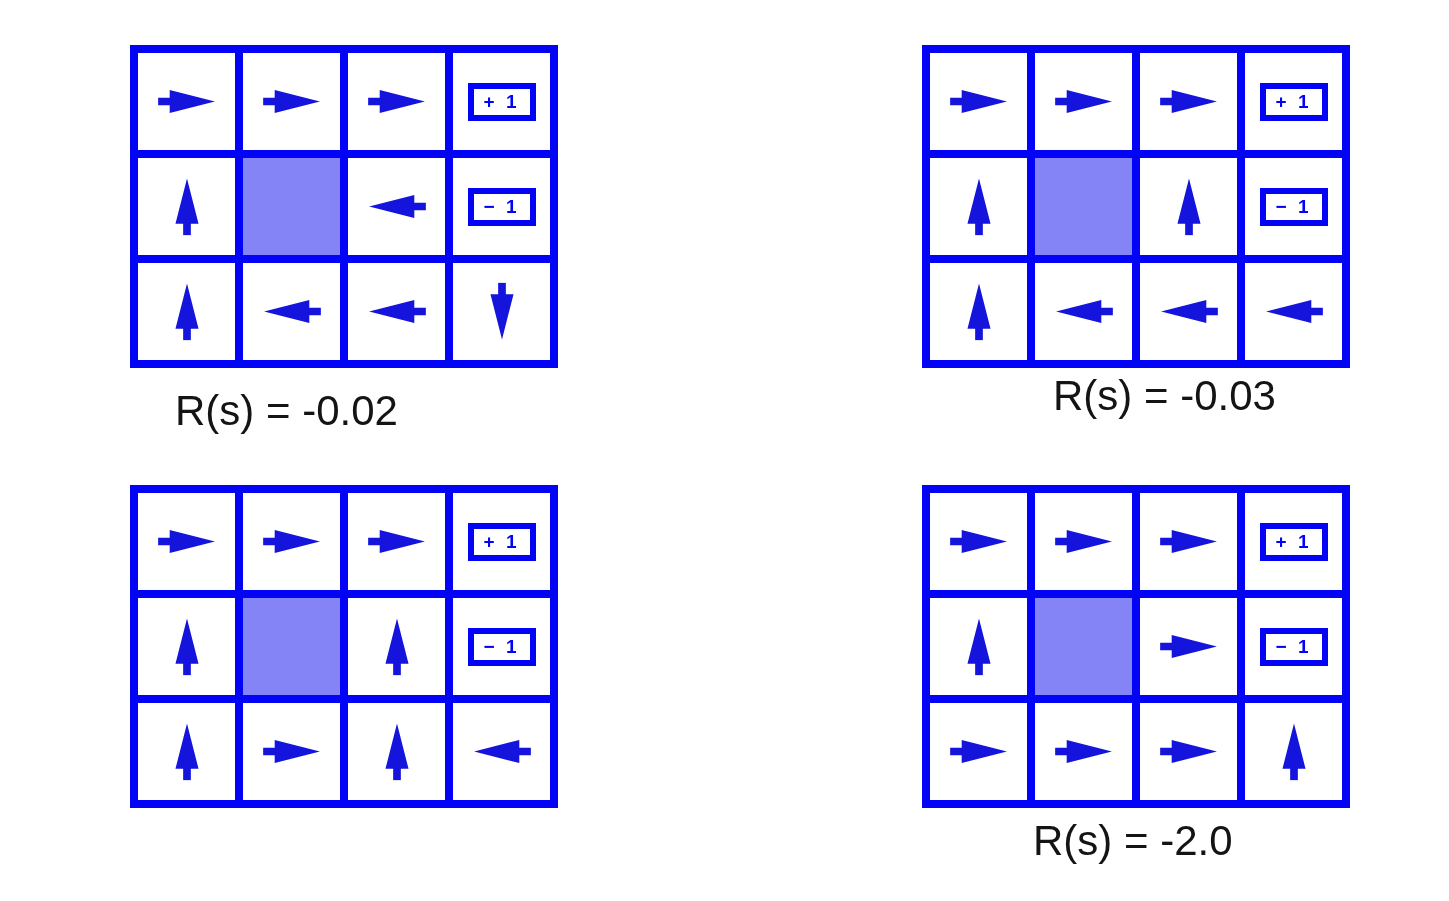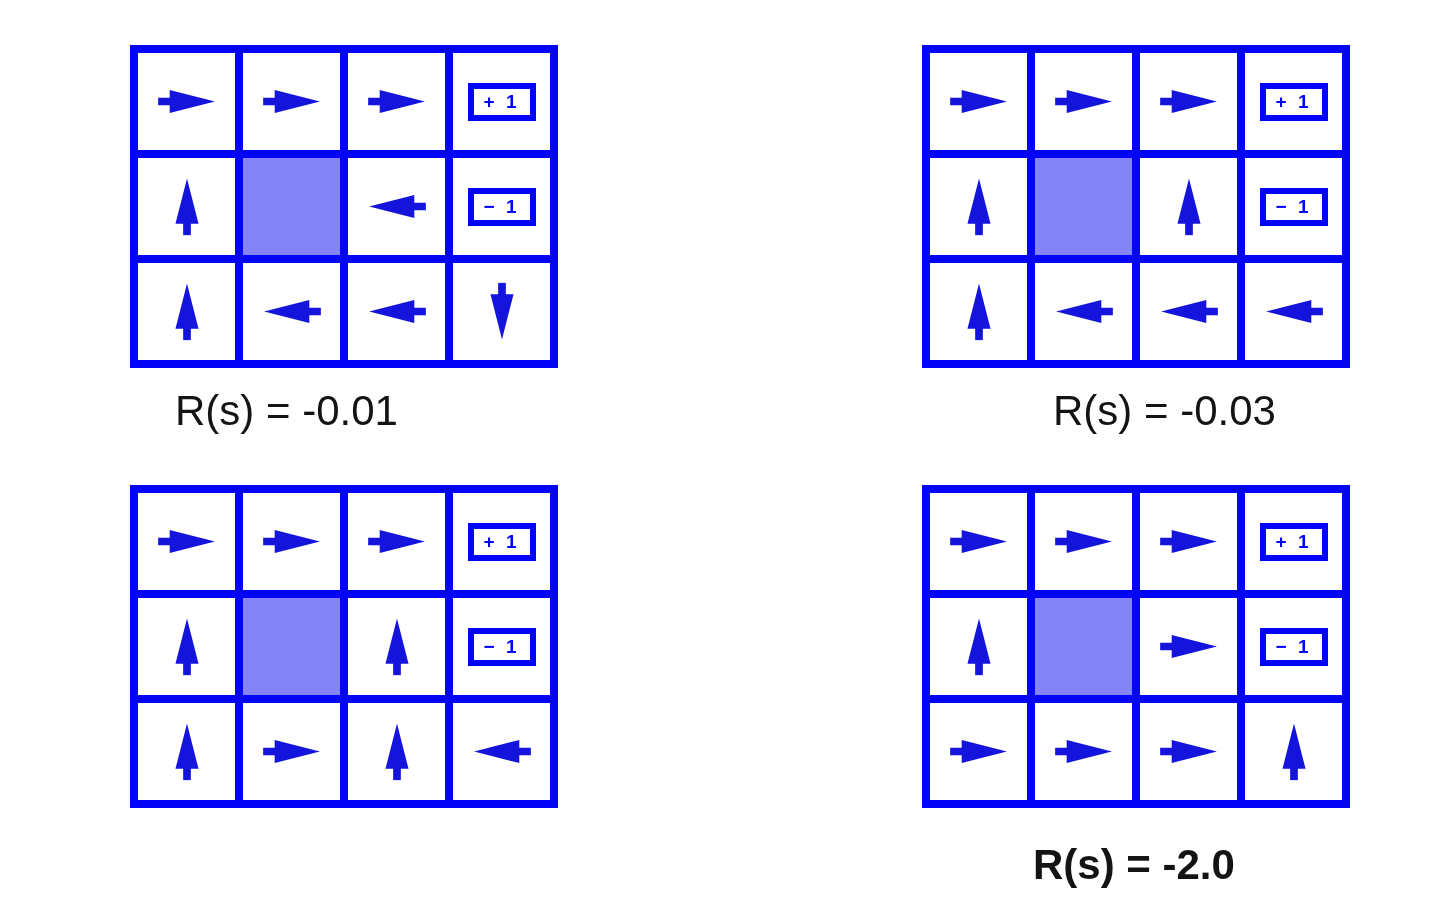--- a/index.html
+++ b/index.html
@@ -68,23 +68,23 @@
   }
 
   .caption {
     position: absolute;
     font-size: 42px;
     color: var(--caption-color);
     white-space: nowrap;
     letter-spacing: 0px;
   }
   .panel-1 .caption { left: 45px;  top: 342px; }
-  .panel-2 .caption { left: 131px; top: 342px; }
+  .panel-2 .caption { left: 131px; top: 327px; }
   .panel-3 .caption { left: 67px;  top: 344px; }
-  .panel-4 .caption { left: 111px; top: 356px; font-weight: bold; }
+  .panel-4 .caption { left: 111px; top: 332px; }
 </style>
 </head>
 <body style="--grid-blue: #0303f5; --arrow-blue: #1414dd; --wall-fill: #8484f6; --caption-color: #141414; background: rgb(255, 255, 255);">
 
 <div>
 
   <section class="panel panel-1">
     <div class="grid">
         <div class="cell">
           <svg viewBox="0 0 60 26" width="58" height="25" xmlns="http://www.w3.org/2000/svg" class="right">
@@ -132,21 +132,21 @@
           <svg viewBox="0 0 60 26" width="58" height="25" xmlns="http://www.w3.org/2000/svg" class="left">
             <polygon points="0,9 12,9 12,1 59,13 12,25 12,17 0,17" fill="currentColor"></polygon>
           </svg>
         </div>
         <div class="cell">
           <svg viewBox="0 0 60 26" width="58" height="25" xmlns="http://www.w3.org/2000/svg" class="down">
             <polygon points="0,9 12,9 12,1 59,13 12,25 12,17 0,17" fill="currentColor"></polygon>
           </svg>
         </div>
       </div>
-    <div class="caption">R(s) = -0.01</div>
+    <div class="caption">R(s) = -0.02</div>
   </section>
 
   <section class="panel panel-2">
     <div class="grid">
         <div class="cell">
           <svg viewBox="0 0 60 26" width="58" height="25" xmlns="http://www.w3.org/2000/svg" class="right">
             <polygon points="0,9 12,9 12,1 59,13 12,25 12,17 0,17" fill="currentColor"></polygon>
           </svg>
         </div>
         <div class="cell">

